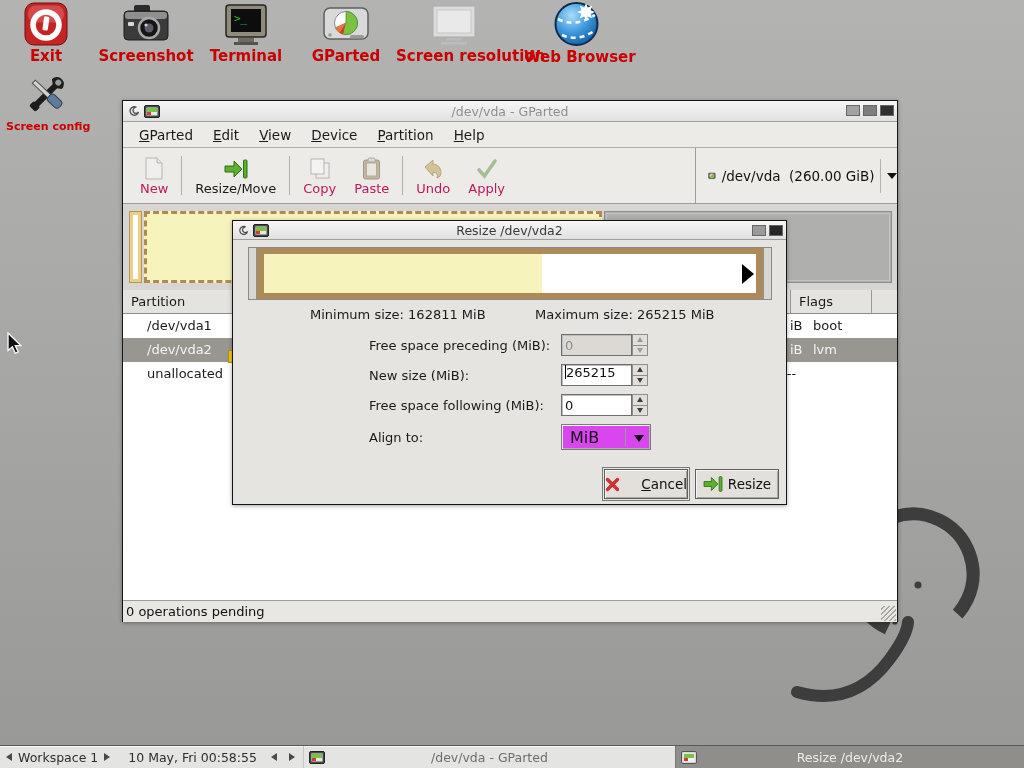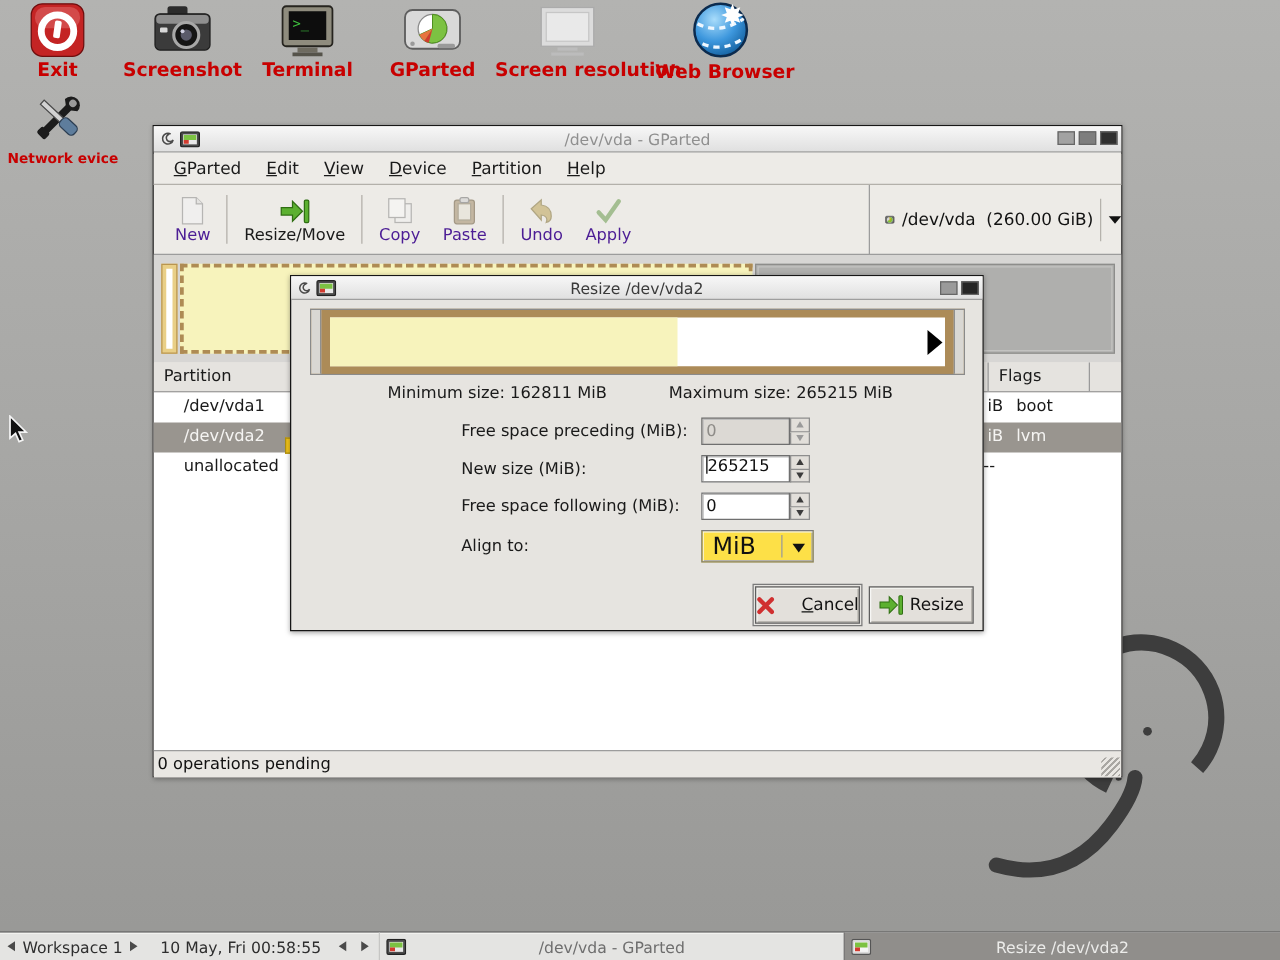--- a/index.html
+++ b/index.html
@@ -26,21 +26,21 @@
   .winbtn { width:14px; height:11px; border:1px solid #666; }
   .curl { margin-right:4px; }
   .mini-gp { margin-right:4px; }
   
   #main-window { left:122px; top:100px; width:776px; height:522px; }
   #menubar { position:absolute; left:0; top:22px; width:100%; height:25px; background:#EDEBE7; border-bottom:1px solid #b3b0aa; display:flex; align-items:center; padding-left:6px; }
   .menu-item { padding:3px 10px; font-size:13.5px; color:#1a1a1a; }
   #toolbar { position:absolute; left:0; top:47px; width:100%; height:56px; border-bottom:1px solid #9c9c9c; display:flex; align-items:stretch; padding-left:8px; }
   .tool-btn { display:flex; flex-direction:column; align-items:center; justify-content:center; padding:4px 9px 3px; font-size:13px; color:#1a1a1a; }
   .tool-btn .ticon { height:24px; display:flex; align-items:center; }
-  .tool-btn.disabled { color:#4c1d95;align-items:center; }
+  .tool-btn.disabled { color:#be185d;align-items:center; }
   .tool-btn.disabled svg { opacity:.55; filter:grayscale(35%); }
   .tool-sep { width:1px; background:#b2afa9; margin:8px 4px; }
   #device-combo { position:absolute; right:0; top:0; height:56px; width:202px; border-left:1px solid #9c9c9c; display:flex; align-items:center; padding-left:12px; font-size:13.5px; color:#111; }
   #device-combo .dtxt { white-space:pre; margin-left:6px; }
   #device-combo .vline { width:1px; height:34px; background:#b5b2ac; margin-left:5px; }
   #device-combo .arr { width:0; height:0; border-left:5px solid transparent; border-right:5px solid transparent; border-top:6px solid #111; margin-left:7px; }
   
   #disk-panel { position:absolute; left:0; top:103px; width:100%; height:86px; background:#D7D6D4; }
   .part-seg { position:absolute; top:7px; height:72px; }
   #seg-vda1 { left:6px; width:13px; background:#E9CF87; border:1px solid #b99550; }
@@ -75,21 +75,21 @@
   #rarrow { position:absolute; right:2px; top:50%; margin-top:-10px; width:0; height:0; border-top:10px solid transparent; border-bottom:10px solid transparent; border-left:12px solid #000; }
   .dlg-label { position:absolute; font-size:13px; color:#1a1a1a; }
   .dinput { position:absolute; width:71px; height:22px; border:1px solid #6f6f6f; box-shadow:inset 1px 1px 0 #bdbdbd; font-family:"DejaVu Sans",sans-serif; font-size:13px; padding:0 3px; background:#fff; color:#111; }
   .dinput.disabled { background:#DCD9D4; color:#8e8c88; }
   .spin { position:absolute; width:16px; height:22px; display:flex; flex-direction:column; }
   .spin .sb { flex:1; background:#E2DFDA; border:1px solid #8e8e8e; display:flex; align-items:center; justify-content:center; }
   .spin .sb + .sb { border-top:none; }
   .tri-up { width:0; height:0; border-left:3.5px solid transparent; border-right:3.5px solid transparent; border-bottom:5px solid #3c3c3c; }
   .tri-dn { width:0; height:0; border-left:3.5px solid transparent; border-right:3.5px solid transparent; border-top:5px solid #3c3c3c; }
   .spin.disabled .tri-up { border-bottom-color:#9a9a9a; } .spin.disabled .tri-dn { border-top-color:#9a9a9a; }
-  #align-combo { position:absolute; left:328px; top:203px; width:90px; height:26px; background:#fde047; border:1px solid #7b7b7b; box-shadow:inset 1px 1px 0 #f6f6f4, inset -1px -1px 0 #b4b1ab; display:flex; align-items:center; font-size:19px; color:#111; padding-left:8px; }
+  #align-combo { position:absolute; left:328px; top:203px; width:90px; height:26px; background:#d946ef; border:1px solid #7b7b7b; box-shadow:inset 1px 1px 0 #f6f6f4, inset -1px -1px 0 #b4b1ab; display:flex; align-items:center; font-size:16px; color:#111; padding-left:8px; }
   #align-combo .vline { position:absolute; right:24px; top:3px; bottom:3px; width:1px; background:#9a9a9a; }
   #align-combo .arr { position:absolute; right:6px; top:10px; width:0; height:0; border-left:5.5px solid transparent; border-right:5.5px solid transparent; border-top:7px solid #111; }
   .dlg-btn { position:absolute; top:248px; width:84px; height:30px; background:#E3E0DB; border:1px solid #5f5f5f; box-shadow:inset 1px 1px 0 #f7f7f5, inset -1px -1px 0 #aaa7a1; display:flex; align-items:center; justify-content:center; gap:5px; font-size:13.5px; color:#111; }
   #cancel-btn { left:371px; outline:1px solid #7a7a7a; outline-offset:1px;justify-content:space-between; }
   #resize-btn { left:462px; }
   .caret { display:inline-block; width:1px; height:14px; background:#000; vertical-align:-2px; }
   
   #taskbar { position:absolute; left:0; bottom:0; width:1024px; height:23px; background:#E4E4E2; border-top:1px solid #5a5a5a; box-shadow:inset 0 1px 0 #f6f6f4; display:flex; align-items:stretch; font-size:12.5px; color:#2e2e2e; z-index:40; }
   .tb-arrow { width:0; height:0; border-top:4px solid transparent; border-bottom:4px solid transparent; align-self:center; }
   .tb-arrow.l { border-right:6px solid #4a4a4a; margin:0 6px; }
@@ -194,21 +194,21 @@
       <rect x="20" y="10" width="6" height="30" rx="2" fill="#1c1c1c"></rect>
       <path d="M16 10 a7 7 0 1 1 14 0 l-4 3 h-6 z" fill="#1c1c1c"></path>
       <circle cx="23" cy="8" r="3" fill="#9a9a9a"></circle>
       <rect x="18.5" y="38" width="9" height="7" rx="2" fill="#1c1c1c"></rect>
     </g>
     <g transform="rotate(-47 23 24)">
       <rect x="20.8" y="6" width="4.4" height="22" fill="#d2d2d2" stroke="#4a4a4a" stroke-width="1"></rect>
       <rect x="18.5" y="27" width="9" height="15" rx="3.5" fill="#5e7d9c" stroke="#2c3e52"></rect>
     </g>
   </svg>
-  <span class="lbl small">Network evice</span>
+  <span class="lbl small">Screen config</span>
 </div>
 
 <div class="window" id="main-window">
 
   <div class="titlebar">
     <svg class="curl" width="13" height="14" viewBox="0 0 13 14">
       <path d="M9.5 3.2 a4.3 4.3 0 1 0 2 4.8 a3 3 0 1 1 -3.2 -4.6" fill="none" stroke="#4a4a4a" stroke-width="1.3"></path>
     </svg>
     <svg class="mini-gp" width="16" height="13" viewBox="0 0 16 13">
       <rect x="0.5" y="0.5" width="15" height="12" rx="1.5" fill="#4a4a4a" stroke="#222"></rect>

